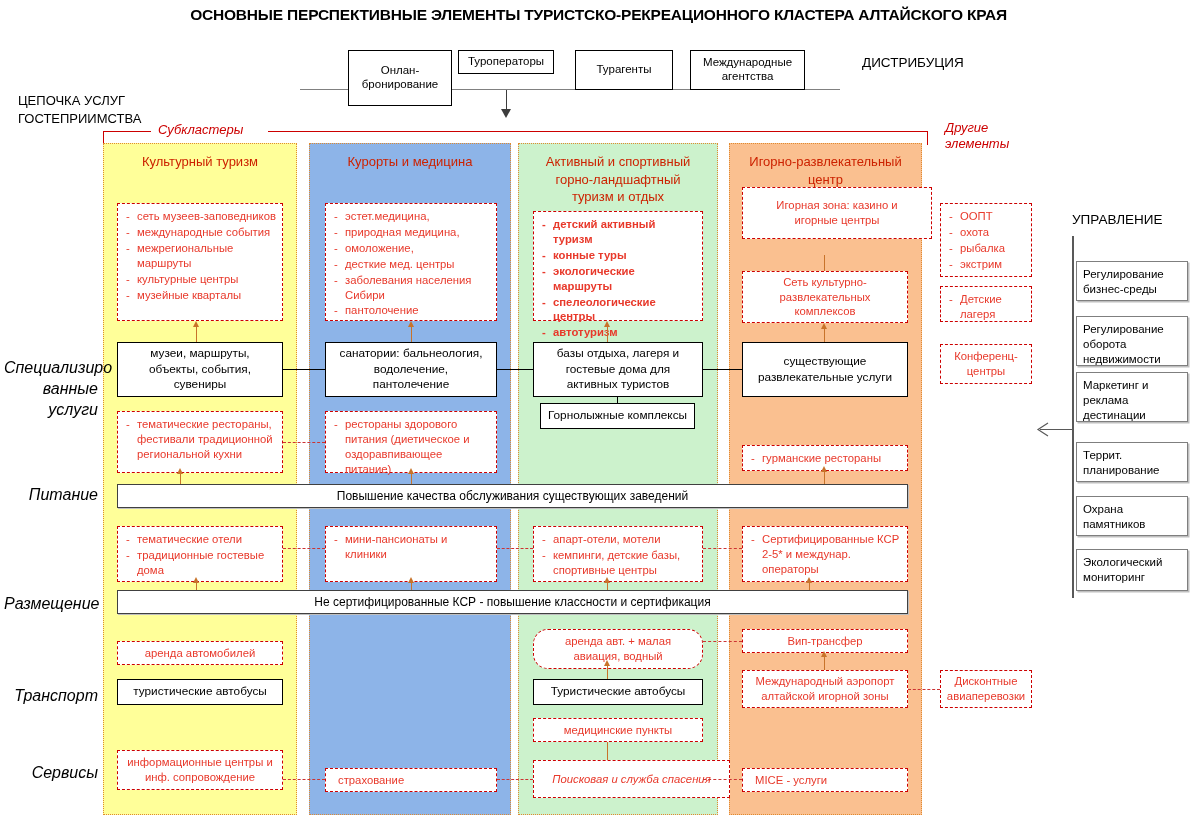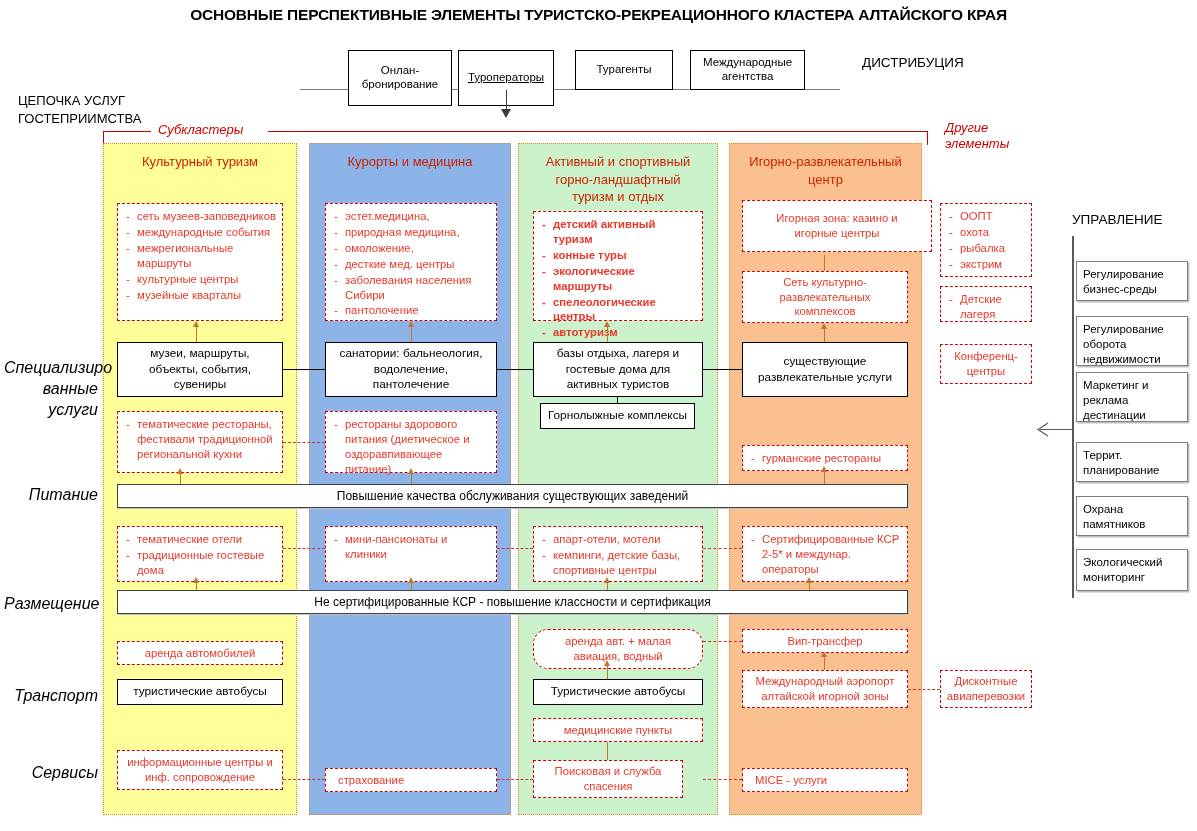--- a/index.html
+++ b/index.html
@@ -127,21 +127,21 @@
 
 <div class="abs" id="title">ОСНОВНЫЕ ПЕРСПЕКТИВНЫЕ ЭЛЕМЕНТЫ ТУРИСТСКО-РЕКРЕАЦИОННОГО КЛАСТЕРА АЛТАЙСКОГО КРАЯ</div>
 
 <div class="abs" id="chain-label" style="left:18px; top:78px; width:140px; white-space:pre-line;margin-top:14px;">ЦЕПОЧКА УСЛУГ
 ГОСТЕПРИИМСТВА</div>
 
 <div class="abs" id="dist-baseline" style="left:300px; top:89px; width:540px;"></div>
 
 <div class="abs dist-box" style="left:338px; top:50px; width:104px; height:56px; white-space:pre-line;margin-left:10px;">Онлан-
 бронирование</div>
-<div class="abs dist-box" style="left:458px; top:50px; width:96px; height:56px; white-space:pre-line;text-decoration:underline;">Туроператоры</div>
+<div class="abs dist-box" style="left:458px; top:50px; width:96px; height:24px; white-space:pre-line;">Туроператоры</div>
 <div class="abs dist-box" style="left:575px; top:50px; width:98px; height:40px; white-space:pre-line;">Турагенты</div>
 <div class="abs dist-box" style="left:690px; top:50px; width:115px; height:40px; white-space:pre-line;">Международные
 агентства</div>
 
 <div class="abs" id="dist-label" style="left:862px; top:55px;">ДИСТРИБУЦИЯ</div>
 
 <div class="abs vline" style="left:506px; top:90px; height:22px; background:#3c3c3c;"></div>
 <div class="abs arrow-down-blk" style="left:501px; top:109px;"></div>
 
 <div class="abs redline" style="left:103px; top:131px; width:48px;"></div>
@@ -193,21 +193,21 @@
 <div class="abs dbox" style="left:533px; top:211px; width:170px; height:110px;font-weight:bold;">
   <ul>
     <li>детский активный туризм</li>
     <li>конные туры</li>
     <li>экологические маршруты</li>
     <li>спелеологические центры</li>
     <li>автотуризм</li>
   </ul>
 </div>
 
-<div class="abs dbox center" style="left:742px; top:200px; width:190px; height:52px; white-space:pre-line;">Игорная зона: казино и
+<div class="abs dbox center" style="left:742px; top:187px; width:190px; height:52px; white-space:pre-line;">Игорная зона: казино и
 игорные центры</div>
 <div class="abs dbox center" style="left:742px; top:271px; width:166px; height:52px; white-space:pre-line;">Сеть культурно-
 развлекательных
 комплексов</div>
 <div class="abs vorange" style="left:824px; top:255px; height:16px;"></div>
 
 <div class="abs dbox" style="left:940px; top:203px; width:92px; height:74px;">
   <ul>
     <li>ООПТ</li>
     <li>охота</li>
@@ -370,21 +370,21 @@
 
 <div class="abs rowlabel" style="left:4px; top:763px; width:94px;">Сервисы</div>
 
 <div class="abs dbox center" style="left:117px; top:750px; width:166px; height:40px; text-align:center;">информационные центры и инф. сопровождение</div>
 
 <div class="abs dbox center" style="left:325px; top:768px; width:172px; height:24px;">
   <span style="width:100%; text-align:left; padding-left:6px;">страхование</span>
 </div>
 
 <div class="abs dbox center" style="left:533px; top:718px; width:170px; height:24px;">медицинские пункты</div>
-<div class="abs dbox center" style="left:533px; top:760px; width:150px; height:38px;">Поисковая  и служба спасения</div>
+<div class="abs dbox center" style="left:533px; top:760px; width:197px; height:38px;font-style:italic;">Поисковая  и служба спасения</div>
 <div class="abs vorange" style="left:607px; top:742px; height:18px;"></div>
 
 <div class="abs dbox center" style="left:742px; top:768px; width:166px; height:24px;">
   <span style="width:100%; text-align:left; padding-left:6px;">MICE - услуги</span>
 </div>
 
 <div class="abs hdash" style="left:283px; top:779px; width:42px;"></div>
 <div class="abs hdash" style="left:497px; top:779px; width:36px;"></div>
 <div class="abs hdash" style="left:703px; top:779px; width:39px;"></div>
 

